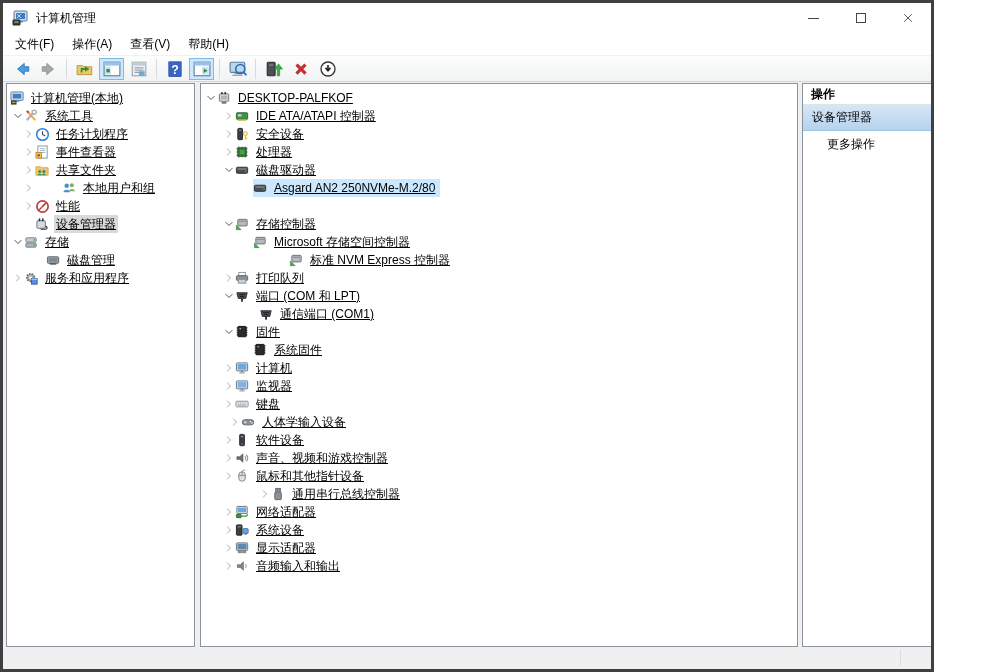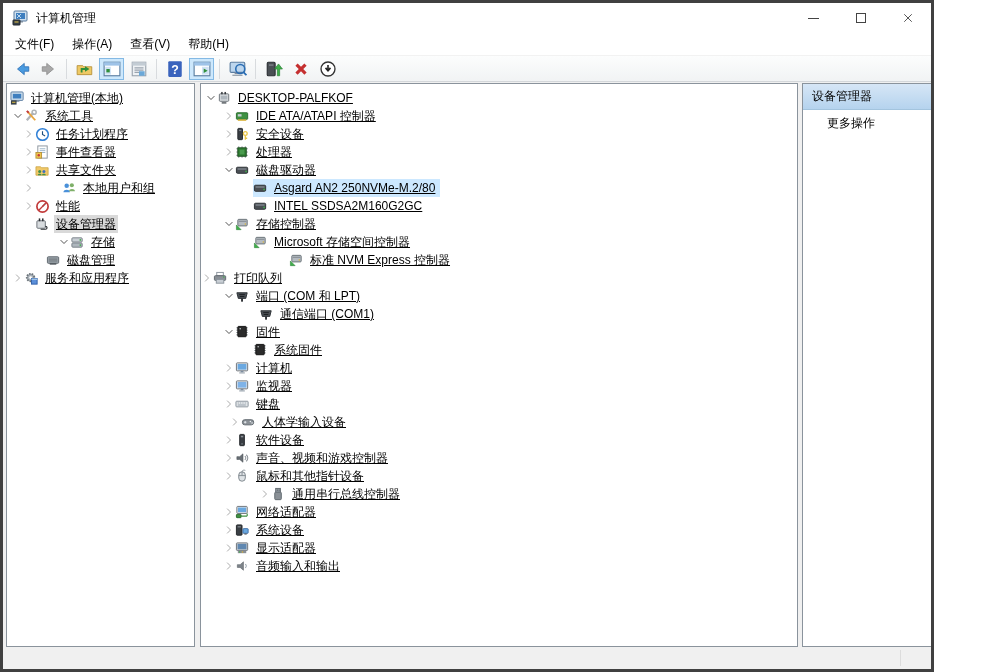--- a/index.html
+++ b/index.html
@@ -332,21 +332,21 @@
                 <svg width="15" height="15" viewBox="0 0 16 16">
                   <rect x="2" y="4" width="9" height="8" rx="1" fill="#d8dcdf" stroke="#6a7076"></rect>
                   <rect x="4" y="1.5" width="1.6" height="3" fill="#2b2f33"></rect>
                   <rect x="7.5" y="1.5" width="1.6" height="3" fill="#2b2f33"></rect>
                   <path d="M11 10 C13.5 10 13.5 13 11 13 L6 13" fill="none" stroke="#2b2f33" stroke-width="1.2"></path>
                 </svg>
               </span>
               <span class="tlabel sel-inactive-label">设备管理器</span>
             </span>
           </div>
-          <div class="trow" style="padding-left: 5px; margin-left: 46px;">
+          <div class="trow" style="padding-left: 5px;">
             <span class="expander">
               <svg width="12" height="14" viewBox="0 0 16 16">
                 <path d="M3.5 5.5 L8 10 L12.5 5.5" fill="none" stroke="#404040" stroke-width="1.2"></path>
               </svg>
             </span>
             <span class="selwrap">
               <span class="ticon">
                 <svg width="15" height="15" viewBox="0 0 16 16">
                   <rect x="2" y="3" width="11" height="4.5" rx="1" fill="#c8ced4" stroke="#778088"></rect>
                   <circle cx="11" cy="5.2" r="0.9" fill="#3faf4a"></circle>
@@ -489,30 +489,20 @@
                   <rect x="1.5" y="4.5" width="12" height="6.5" rx="1.2" fill="#4a4f54" stroke="#2b2f33"></rect>
                   <rect x="2.5" y="5.5" width="10" height="1.6" rx="0.8" fill="#7d848a"></rect>
                   <circle cx="11.8" cy="9" r="0.9" fill="#3faf4a"></circle>
                 </svg>
               </span>
               <span class="tlabel">Asgard AN2 250NVMe-M.2/80</span>
             </span>
           </div>
           <div class="trow" style="padding-left: 40px;">
             <span class="expander"></span>
-            <span class="selwrap">
-              <span class="ticon">
-                <svg width="15" height="15" viewBox="0 0 16 16">
-                  <rect x="1.5" y="4.5" width="12" height="6.5" rx="1.2" fill="#4a4f54" stroke="#2b2f33"></rect>
-                  <rect x="2.5" y="5.5" width="10" height="1.6" rx="0.8" fill="#7d848a"></rect>
-                  <circle cx="11.8" cy="9" r="0.9" fill="#3faf4a"></circle>
-                </svg>
-              </span>
-              <span class="tlabel">INTEL SSDSA2M160G2GC</span>
-            </span>
           </div>
           <div class="trow" style="padding-left: 22px;">
             <span class="expander">
               <svg width="12" height="14" viewBox="0 0 16 16">
                 <path d="M3.5 5.5 L8 10 L12.5 5.5" fill="none" stroke="#404040" stroke-width="1.2"></path>
               </svg>
             </span>
             <span class="selwrap">
               <span class="ticon">
                 <svg width="15" height="15" viewBox="0 0 16 16">
@@ -546,21 +536,21 @@
                 <svg width="15" height="15" viewBox="0 0 16 16">
                   <rect x="3" y="2.5" width="10" height="7" rx="1" fill="#b5bbc1" stroke="#6a7278"></rect>
                   <rect x="4" y="4" width="8" height="1.2" fill="#878e94"></rect>
                   <circle cx="11" cy="7.5" r="0.8" fill="#d8b23a"></circle>
                   <path d="M1.5 13.5 L1.5 8.5 L6.5 13.5 Z" fill="#3faf4a" stroke="#2a7f35" stroke-width="0.6"></path>
                 </svg>
               </span>
               <span class="tlabel">标准 NVM Express 控制器</span>
             </span>
           </div>
-          <div class="trow" style="">
+          <div class="trow" style="padding-left: 22px;">
             <span class="expander">
               <svg width="12" height="14" viewBox="0 0 16 16">
                 <path d="M5.5 3.5 L10 8 L5.5 12.5" fill="none" stroke="#a0a0a0" stroke-width="1.2"></path>
               </svg>
             </span>
             <span class="selwrap">
               <span class="ticon">
                 <svg width="15" height="15" viewBox="0 0 16 16">
                   <rect x="4" y="1.5" width="7" height="3.5" fill="#fff" stroke="#8a939c"></rect>
                   <rect x="1.5" y="5" width="12" height="5" rx="1" fill="#8a9096" stroke="#5f676e"></rect>
@@ -836,20 +826,21 @@
                   <path d="M2.5 6 L5.5 6 L9 3 L9 12 L5.5 9 L2.5 9 Z" fill="#7d848a" stroke="#5a6066" stroke-width="0.6"></path>
                   <path d="M11 5.5 C12.5 7 12.5 8 11 9.5" fill="none" stroke="#9aa4ae" stroke-width="1.1"></path>
                 </svg>
               </span>
               <span class="tlabel">音频输入和输出</span>
             </span>
           </div>
         </div>
     </div>
     <div class="panel panel-right">
+      <div class="actions-header">操作</div>
       <div class="actions-section">
         <span class="actions-section-label">设备管理器</span>
         <span class="collapse-btn">▲</span>
       </div>
       <div class="actions-item">
         <span class="actions-item-label">更多操作</span>
         <span class="submenu-arrow">▶</span>
       </div>
     </div>
   </div>

